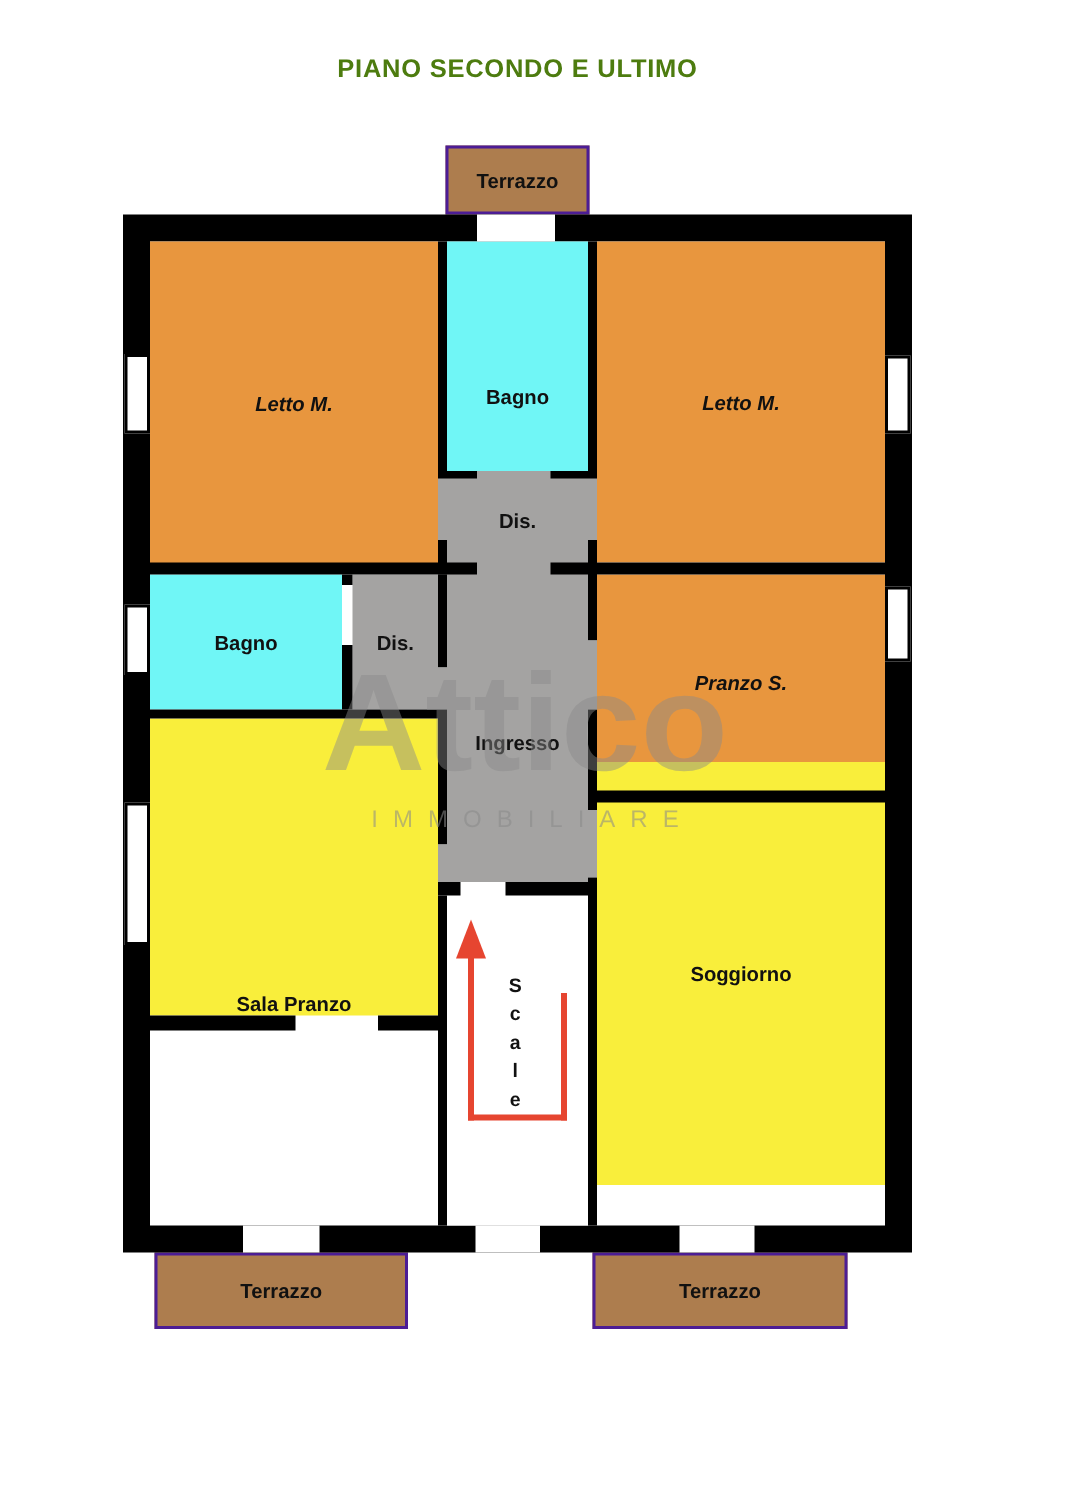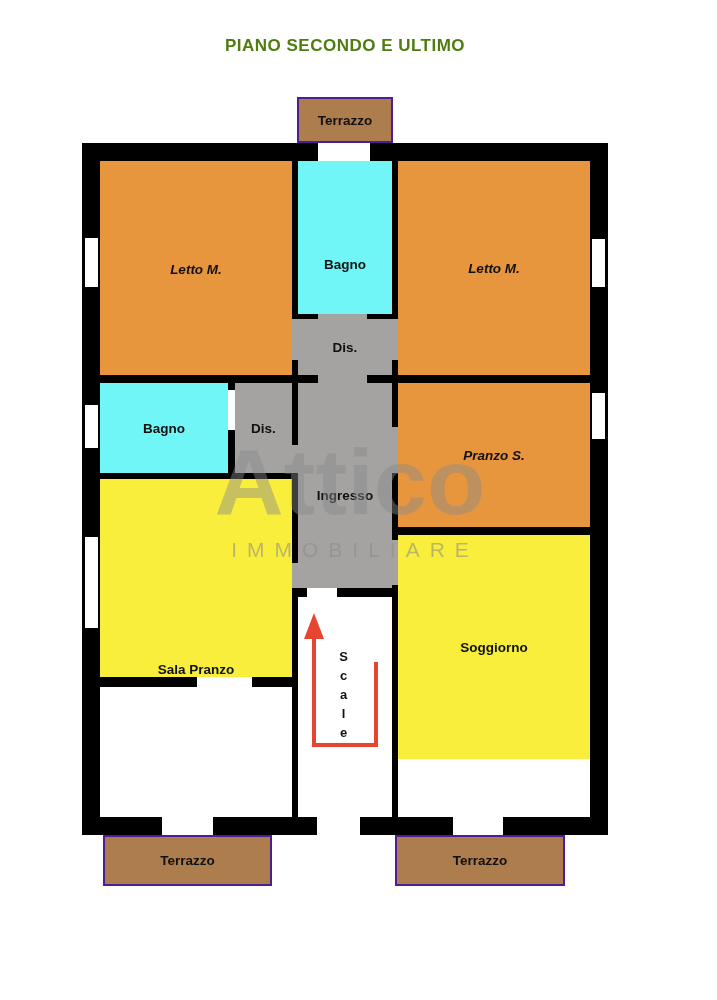--- a/index.html
+++ b/index.html
@@ -27,21 +27,21 @@
   .redline{position:absolute;background:var(--stairs_red);}
   .arrowhead{position:absolute;width:0;height:0;
              border-left:10px solid transparent;border-right:10px solid transparent;
              border-bottom:26px solid var(--stairs_red);}
   .scale-text{position:absolute;writing-mode:vertical-rl;text-orientation:upright;
               font-size:13px;font-weight:bold;color:#111;letter-spacing:4px;}
   .wm-logo{position:absolute;left:170px;top:436px;width:360px;text-align:center;
            font-size:92px;font-weight:bold;line-height:1;color:var(--wm);
            opacity:.45;transform:scaleX(1.04);}
   .wm-sub{position:absolute;left:190px;top:538px;width:330px;text-align:center;
-          font-size:21px;color:var(--wm);opacity:.55;letter-spacing:10px;}
+          font-size:16px;color:var(--wm);opacity:.55;letter-spacing:10px;}
 </style>
 </head>
 <body>
 
 <div class="plan">
 
   <div class="title">PIANO SECONDO E ULTIMO</div>
 
   <div class="room brown" style="left:297px;top:97px;width:96px;height:46px;">
     <span>Terrazzo</span>
@@ -78,21 +78,21 @@
   </div>
   <div class="room gray" style="left:235px;top:383px;width:57px;height:90px;">
     <span>Dis.</span>
   </div>
   <div class="room orange" style="left:398px;top:383px;width:192px;height:144px;">
     <span>Pranzo S.</span>
   </div>
   <div class="room yellow" style="left:100px;top:479px;width:192px;height:198px;align-items:flex-end;">
     <span>Sala Pranzo</span>
   </div>
-  <div class="room yellow" style="left:398px;top:535px;width:192px;height:224px;align-items:center;">
+  <div class="room yellow" style="left:398px;top:508px;width:192px;height:282px;align-items:center;">
     <span>Soggiorno</span>
   </div>
   <div class="room white" style="left:298px;top:597px;width:94px;height:220px;"></div>
 
   <div class="wall" style="left:292px;top:161px;width:6px;height:157px;"></div>
   <div class="filler-gray" style="left:292px;top:318px;width:6px;height:42px;"></div>
   <div class="wall" style="left:292px;top:360px;width:6px;height:23px;"></div>
   <div class="wall" style="left:392px;top:161px;width:6px;height:157px;"></div>
   <div class="filler-gray" style="left:392px;top:318px;width:6px;height:42px;"></div>
   <div class="wall" style="left:392px;top:360px;width:6px;height:67px;"></div>

